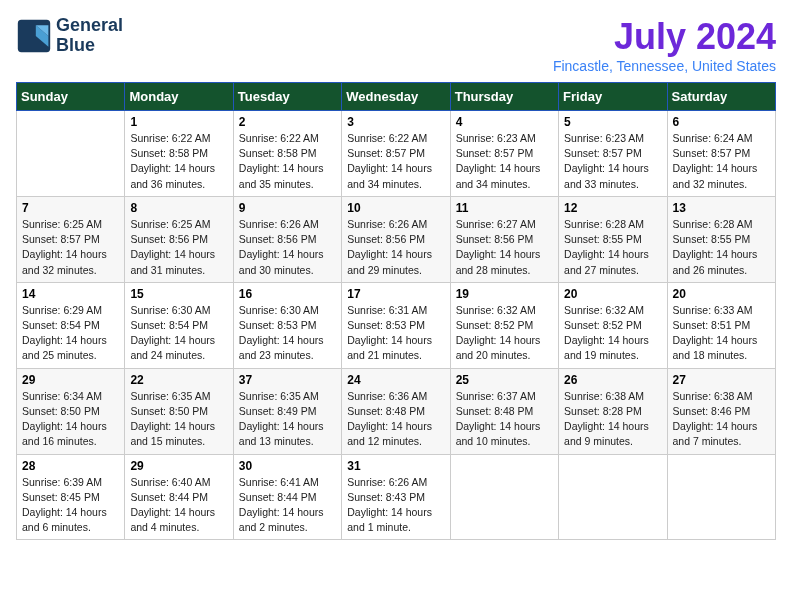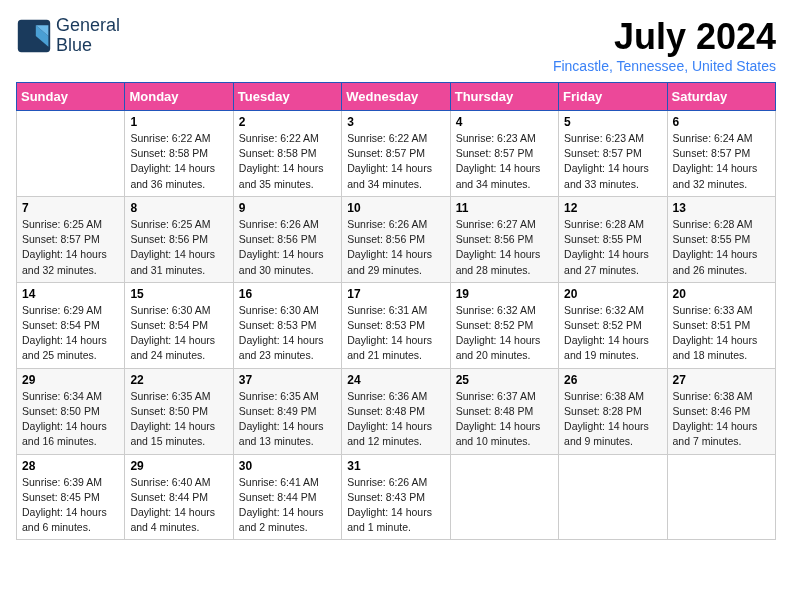--- a/index.html
+++ b/index.html
@@ -16,48 +16,48 @@
       align-items: flex-start;
       margin-bottom: 8px;
     }
     .logo {
       display: flex;
       align-items: center;
       gap: 4px;
     }
     .logo-text {
       font-size: 18px;
-      font-weight: normal;
+      font-weight: bold;
       color: #1a3a5c;
       line-height: 1.1;
     }
     .logo-text span { display: block; }
     .logo-icon {
       width: 36px;
       height: 36px;
     }
     .title-area {
       text-align: right;
     }
     .main-title {
       font-size: 36px;
       font-weight: bold;
-      color: #000000;
+      color: #6d28d9;
     }
     .subtitle {
       font-size: 14px;
       color: #3b82f6;
     }
     table {
       width: 100%;
       border-collapse: collapse;
       font-size: 11px;
     }
     thead tr th {
-      background-color: #ec4899;
+      background-color: #14532d;
       color: #fff;
       padding: 6px 4px;
       text-align: left;
       font-size: 13px;
       font-weight: bold;
       border: 1px solid #2255bb;
     }
     tbody tr td {
       border: 1px solid #ccc;
       padding: 4px 5px;

